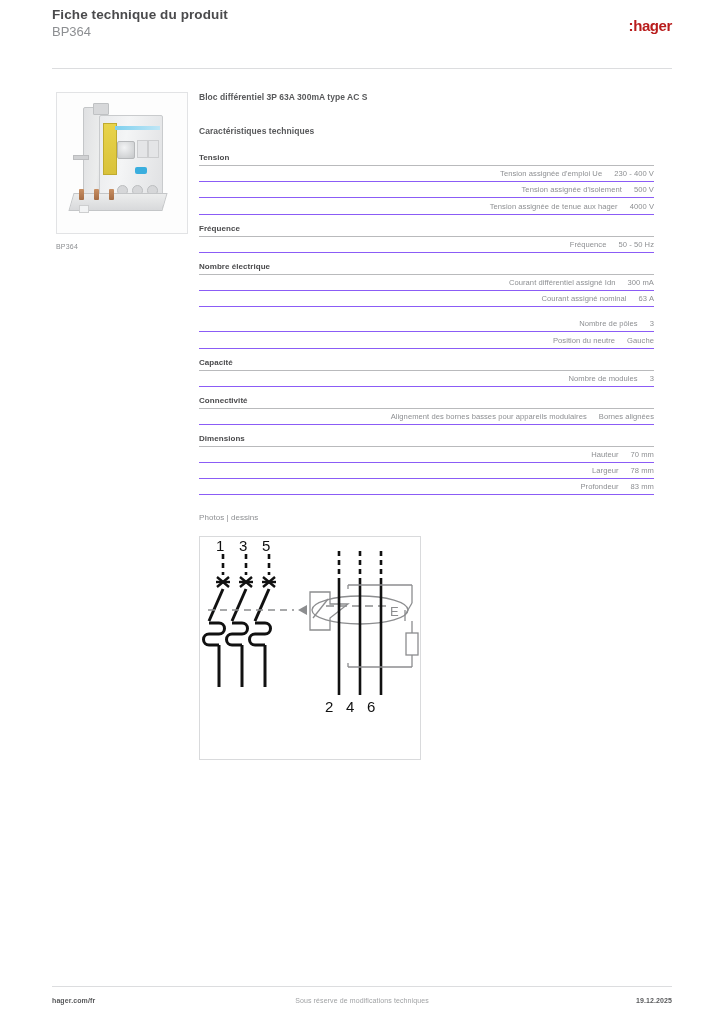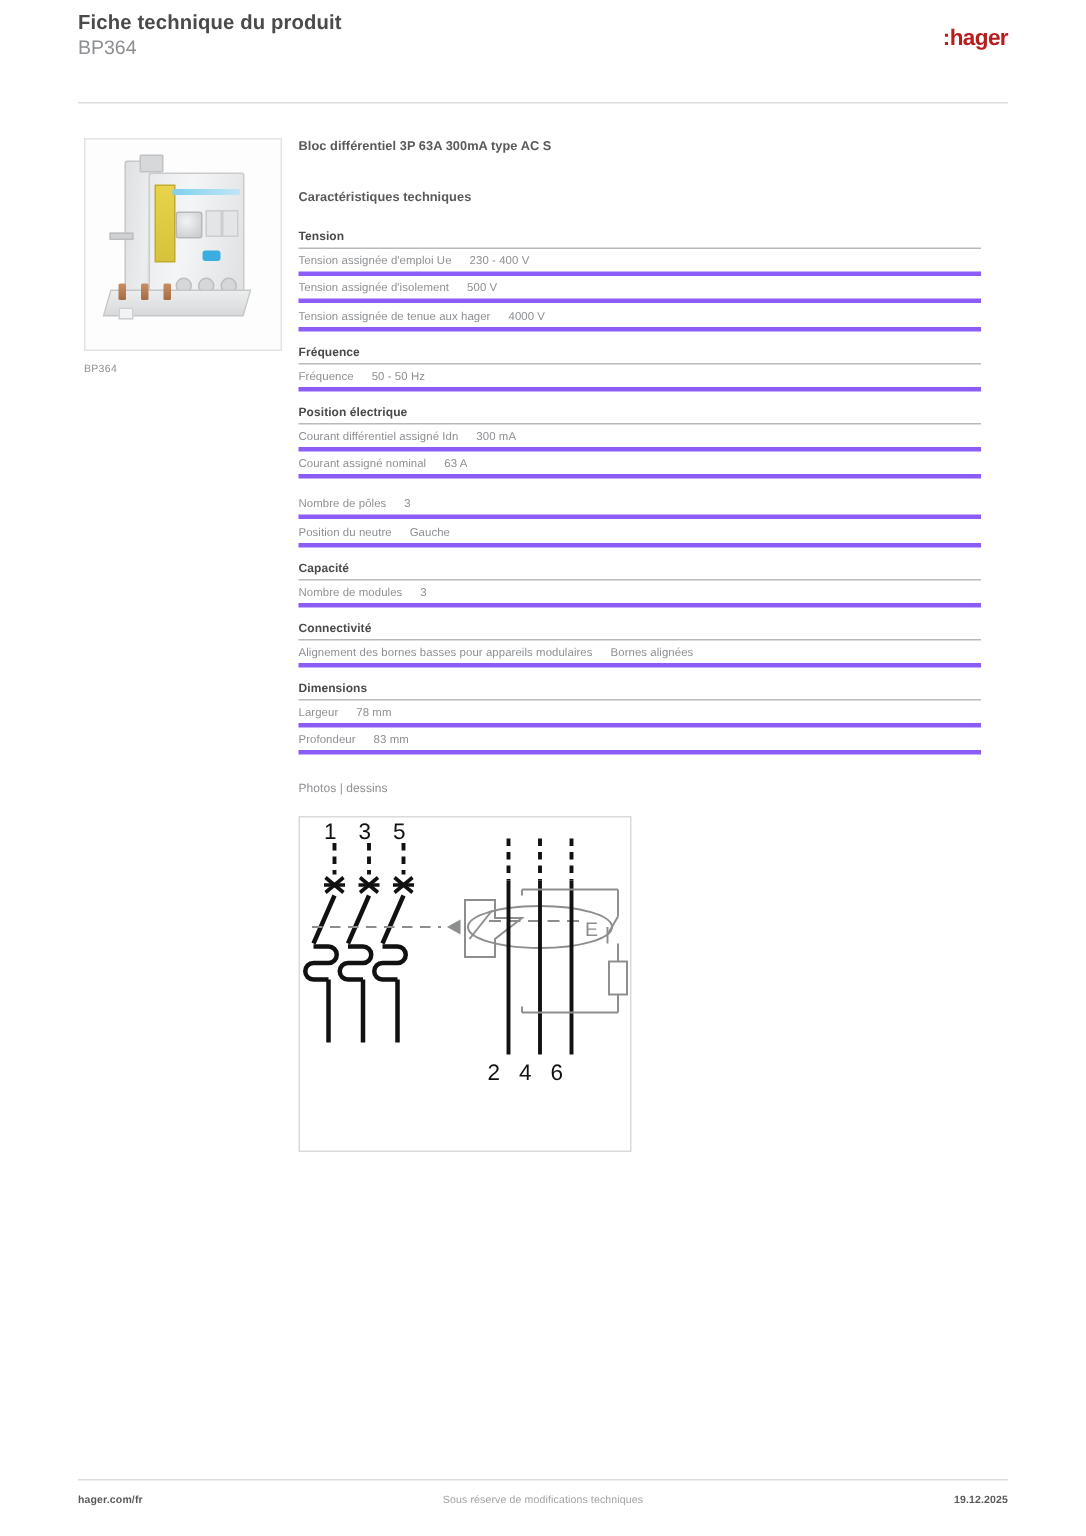--- a/index.html
+++ b/index.html
@@ -169,26 +169,26 @@
   .group-head {
     font-size: 8px;
     font-weight: bold;
     color: #4a4a4c;
     padding-bottom: 3px;
     border-bottom: 1px solid #b9babc;
     letter-spacing: 0.05px;
   }
   .row {
     display: flex;
-    justify-content: flex-start;
+    justify-content: flex-end;
     align-items: baseline;
     font-size: 7.6px;
     color: #8d8f92;
     padding: 3.2px 0 3px 0;
-    border-bottom: 3px solid #8b5cf6;
+    border-bottom: 1px solid #8b5cf6;
     letter-spacing: 0.05px;
   }
   .row .k { text-align: left; }
   .row .v { text-align: right; white-space: nowrap; padding-left: 12px; }
 
   
   .drawing-title {
     font-size: 8px;
     color: #8d8f92;
     margin-top: 18px;
@@ -292,21 +292,21 @@
           </div>
         </div>
         <div class="group">
           <div class="group-head">Fréquence</div>
           <div class="row">
             <span class="k">Fréquence</span>
             <span class="v">50 - 50 Hz</span>
           </div>
         </div>
         <div class="group">
-          <div class="group-head">Position électrique</div>
+          <div class="group-head">Nombre électrique</div>
           <div class="row">
             <span class="k">Courant différentiel assigné Idn</span>
             <span class="v">300 mA</span>
           </div>
           <div class="row">
             <span class="k">Courant assigné nominal</span>
             <span class="v">63 A</span>
           </div>
         </div>
         <div class="group">
@@ -328,20 +328,24 @@
         </div>
         <div class="group">
           <div class="group-head">Connectivité</div>
           <div class="row">
             <span class="k">Alignement des bornes basses pour appareils modulaires</span>
             <span class="v">Bornes alignées</span>
           </div>
         </div>
         <div class="group">
           <div class="group-head">Dimensions</div>
+          <div class="row">
+            <span class="k">Hauteur</span>
+            <span class="v">70 mm</span>
+          </div>
           <div class="row">
             <span class="k">Largeur</span>
             <span class="v">78 mm</span>
           </div>
           <div class="row">
             <span class="k">Profondeur</span>
             <span class="v">83 mm</span>
           </div>
         </div>
       </div>

